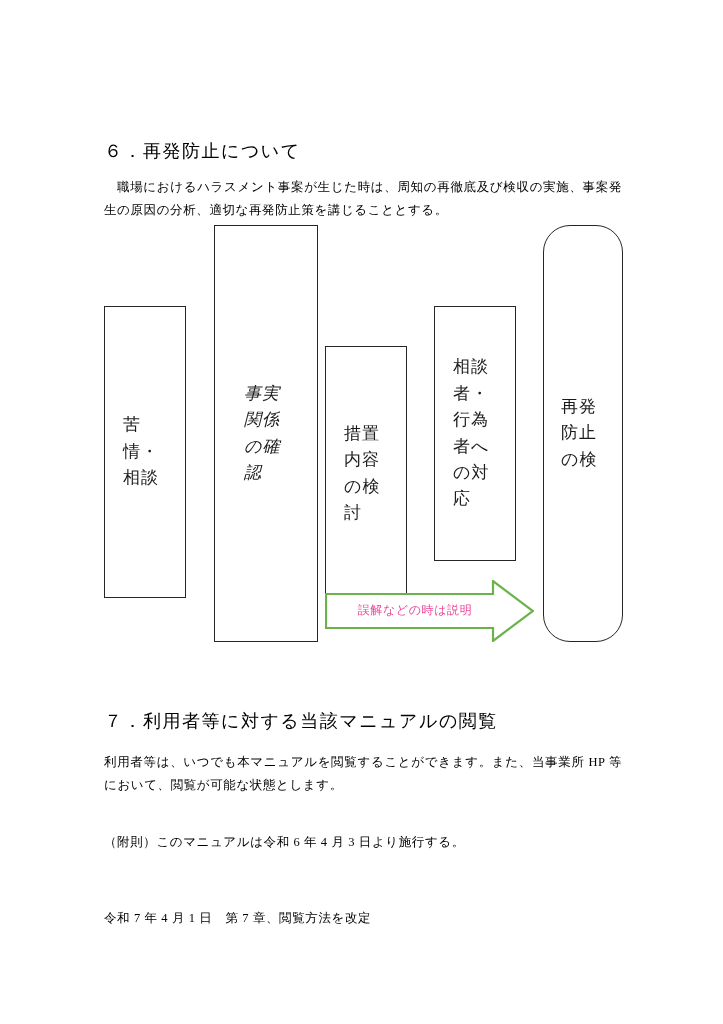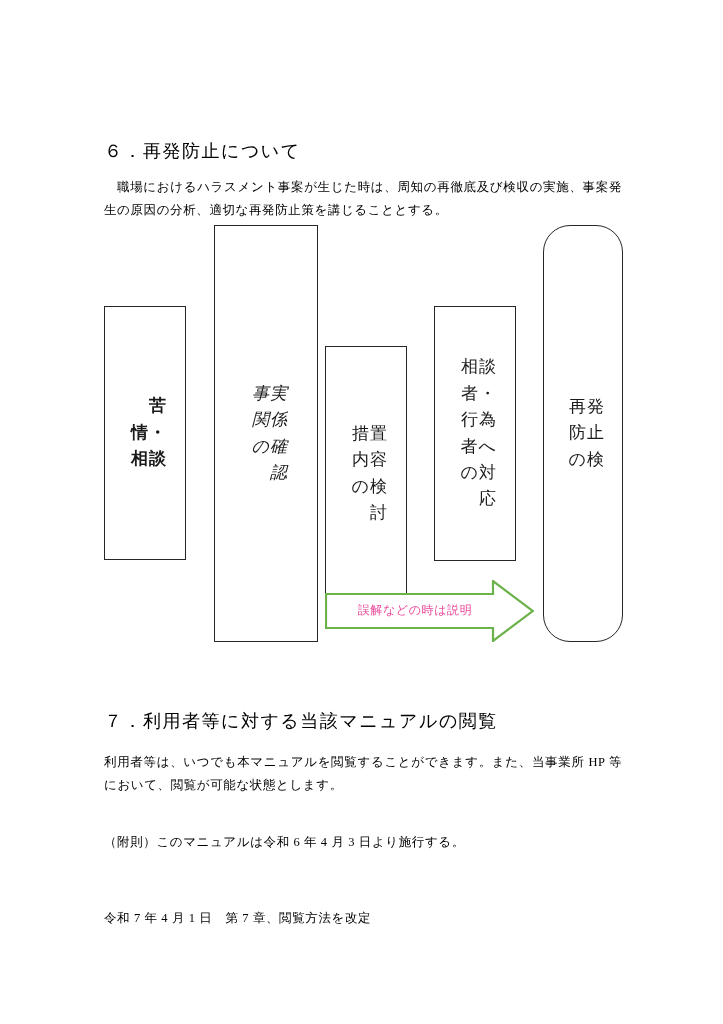--- a/index.html
+++ b/index.html
@@ -61,26 +61,26 @@
     background: #ffffff;
     box-sizing: border-box;
     display: flex;
     align-items: center;
     justify-content: center;
   }
   .flow-box .box-label {
     font-size: 17px;
     line-height: 1.55;
     letter-spacing: 1px;
-    text-align: right;
+    text-align: left;
     color: #1a1a1a;
     width: 44px;
     word-break: break-all;
   }
-  #box-1 { left: 104px; top: 81px; width: 82px; height: 254px; font-weight: bold; }
+  #box-1 { left: 104px; top: 81px; width: 82px; height: 292px; }
   #box-2 { left: 214px; top: 0px;  width: 104px; height: 417px; font-style: italic; }
   #box-3 { left: 325px; top: 81px; width: 82px; height: 255px; margin-top: 40px; }
   #box-4 { left: 434px; top: 81px; width: 82px; height: 255px; }
   #box-5 { left: 543px; top: 0px;  width: 80px; height: 417px; border-radius: 27px; }
 
   
   .green-arrow {
     position: absolute;
     left: 325px;
     top: 355px;

